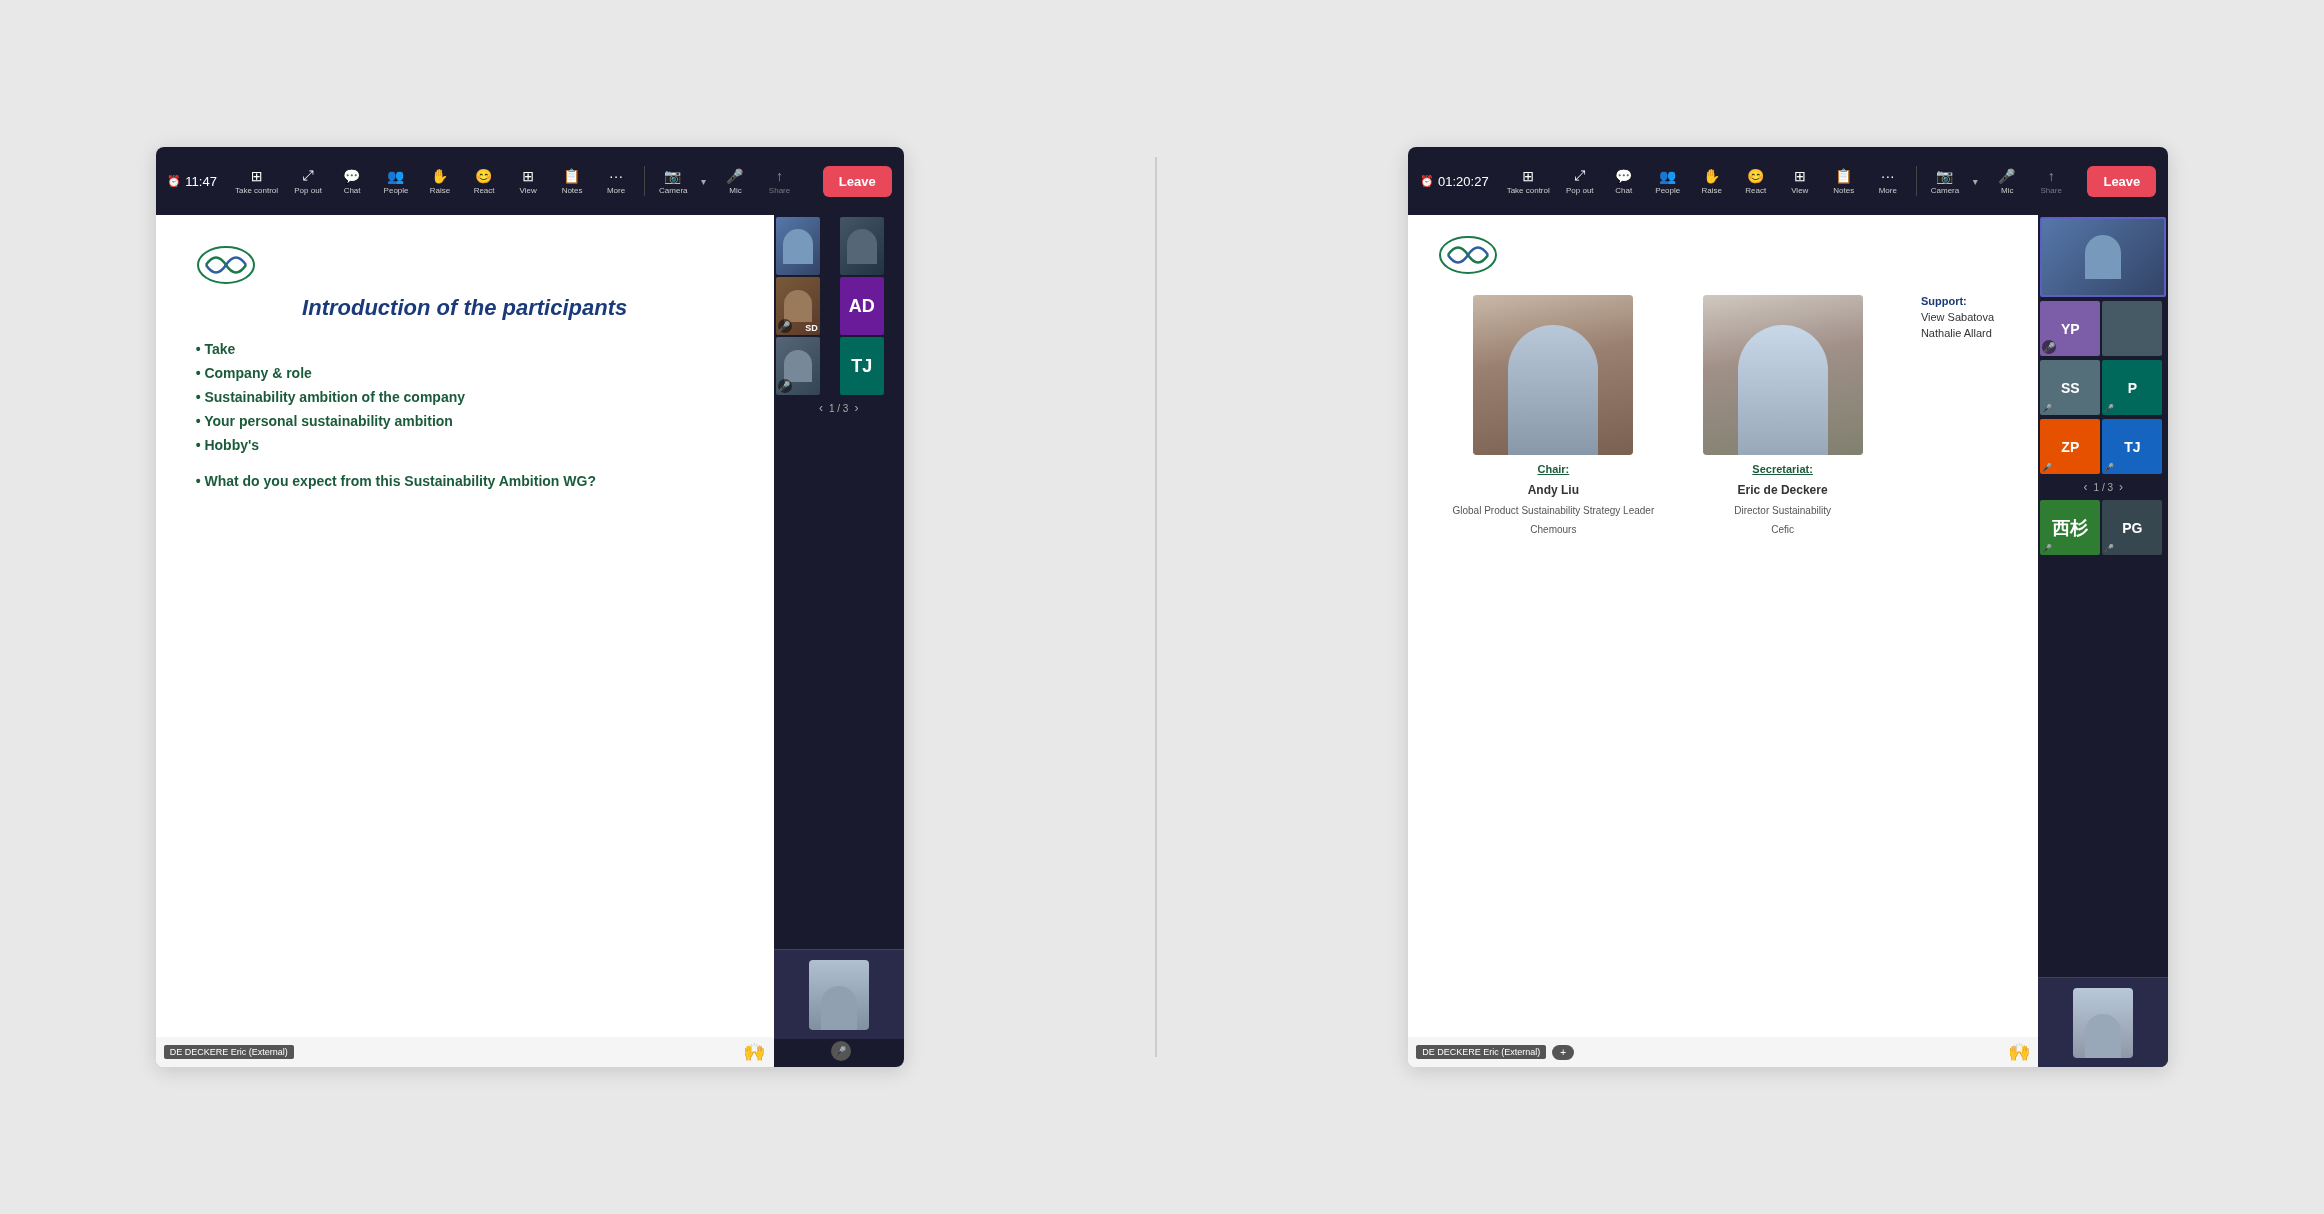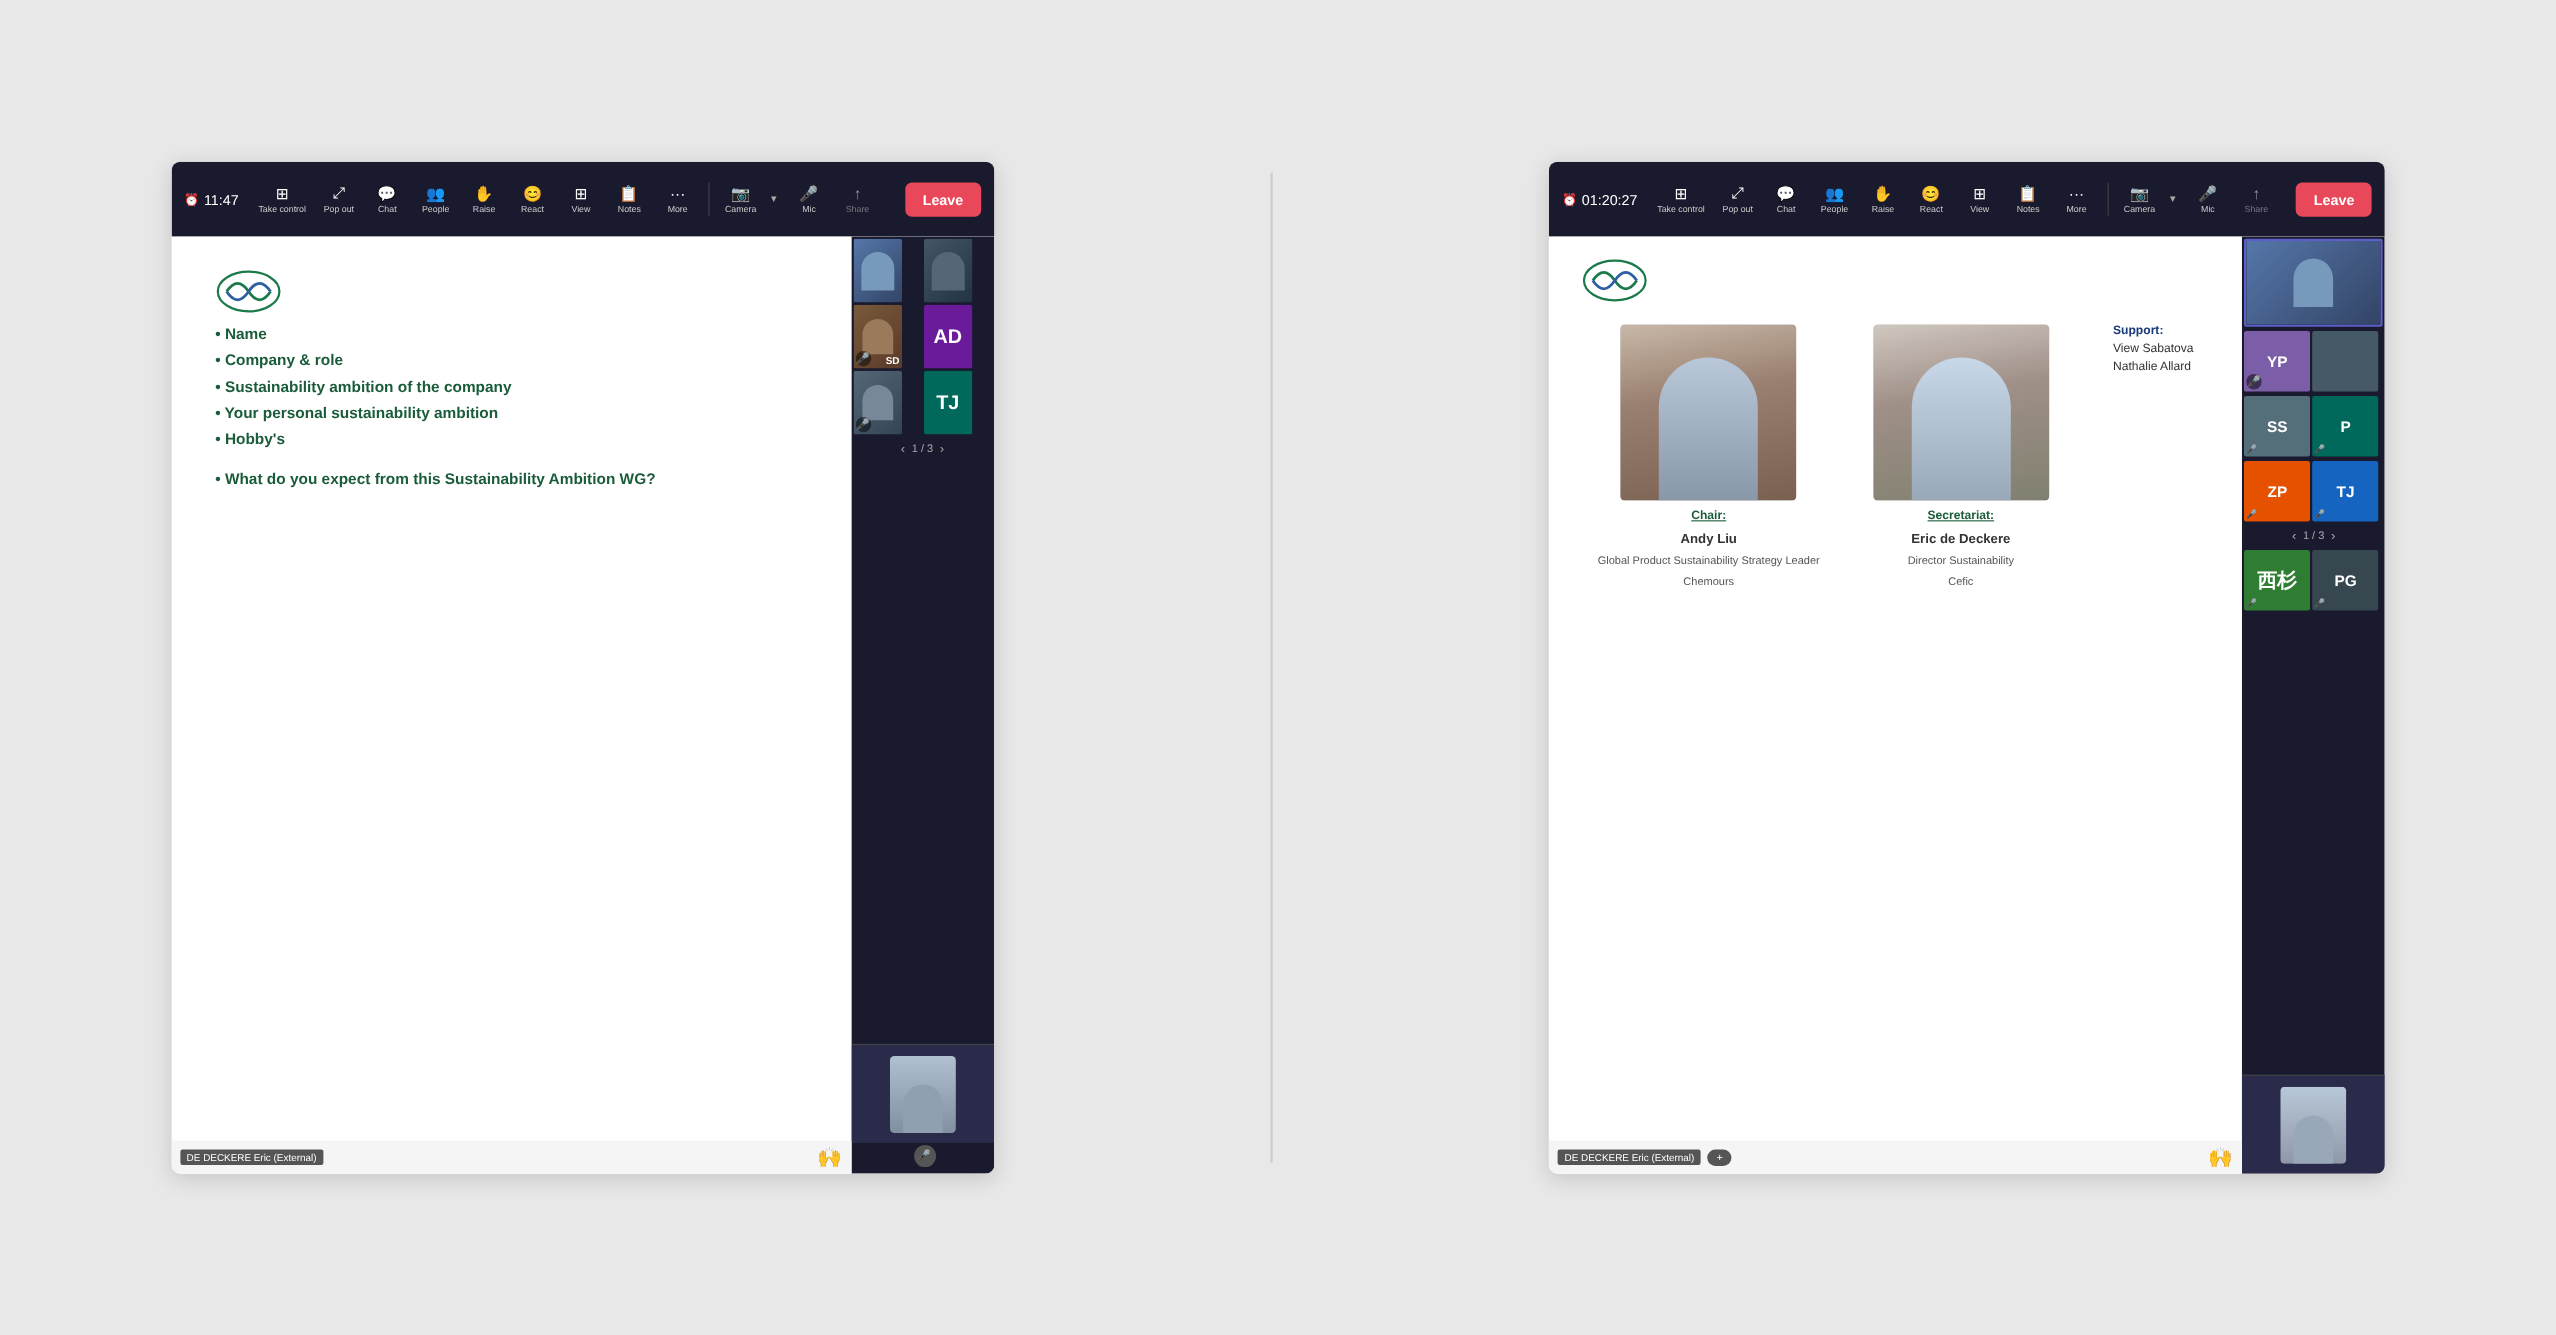--- a/index.html
+++ b/index.html
@@ -518,23 +518,24 @@
 
       <div class="slide-area">
         <div class="slide-content">
 
           <svg class="slide-logo" viewBox="0 0 60 40">
             <ellipse cx="30" cy="20" rx="28" ry="18" fill="none" stroke="#1a7a4a" stroke-width="2"></ellipse>
             <path d="M10 20 Q20 5 30 20 Q40 35 50 20" fill="none" stroke="#1a7a4a" stroke-width="2.5"></path>
             <path d="M10 20 Q20 35 30 20 Q40 5 50 20" fill="none" stroke="#2e5fa3" stroke-width="2.5"></path>
           </svg>
 
+          <div class="slide-title">Introduction of the participants</div>
 
           <ul class="slide-bullets">
-            <li class="slide-bullet">Name</li>
+            <li class="slide-bullet">Take</li>
             <li class="slide-bullet">Company &amp; role</li>
             <li class="slide-bullet">Sustainability ambition of the company</li>
             <li class="slide-bullet">Your personal sustainability ambition</li>
             <li class="slide-bullet">Hobby's</li>
           </ul>
 
           <div class="slide-question">What do you expect from this Sustainability Ambition WG?</div>
         </div>
 
         <div class="slide-footer">

